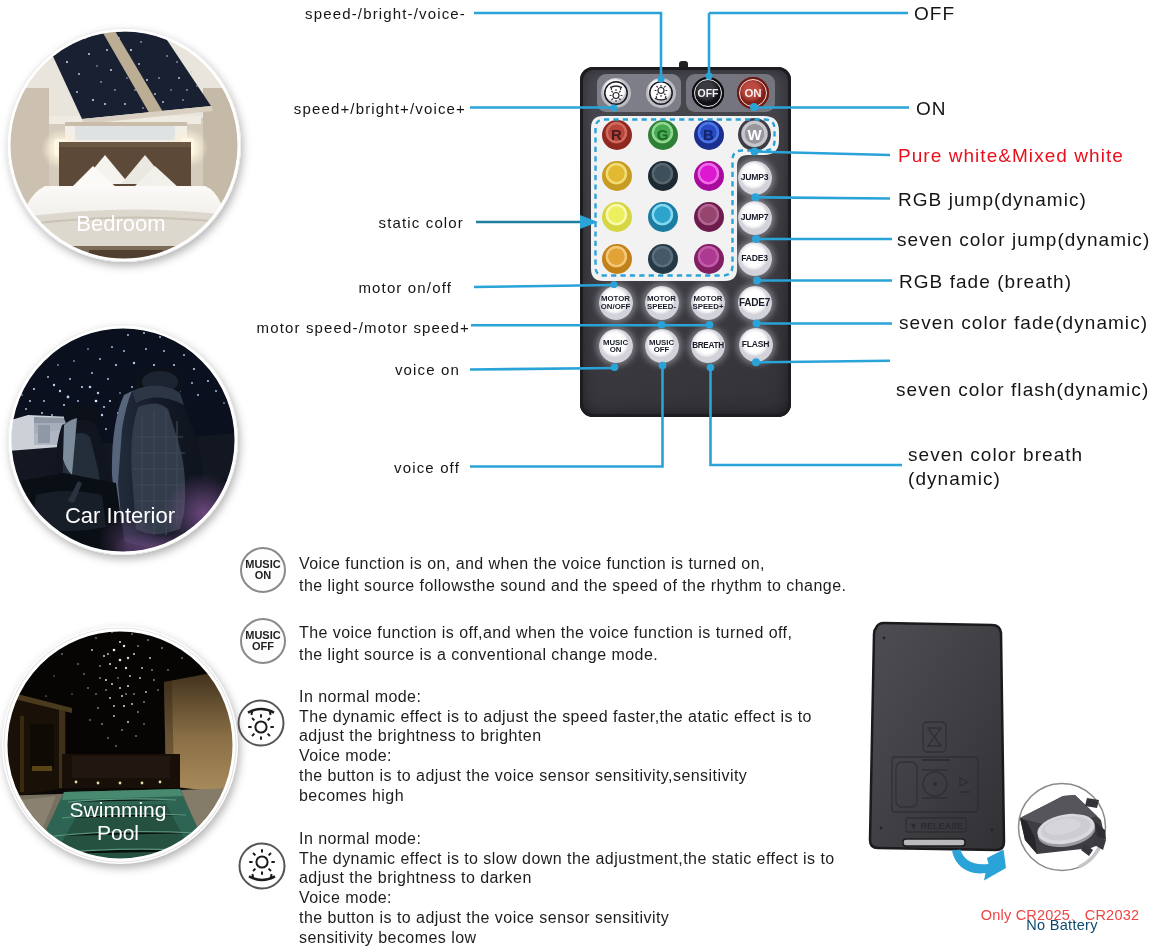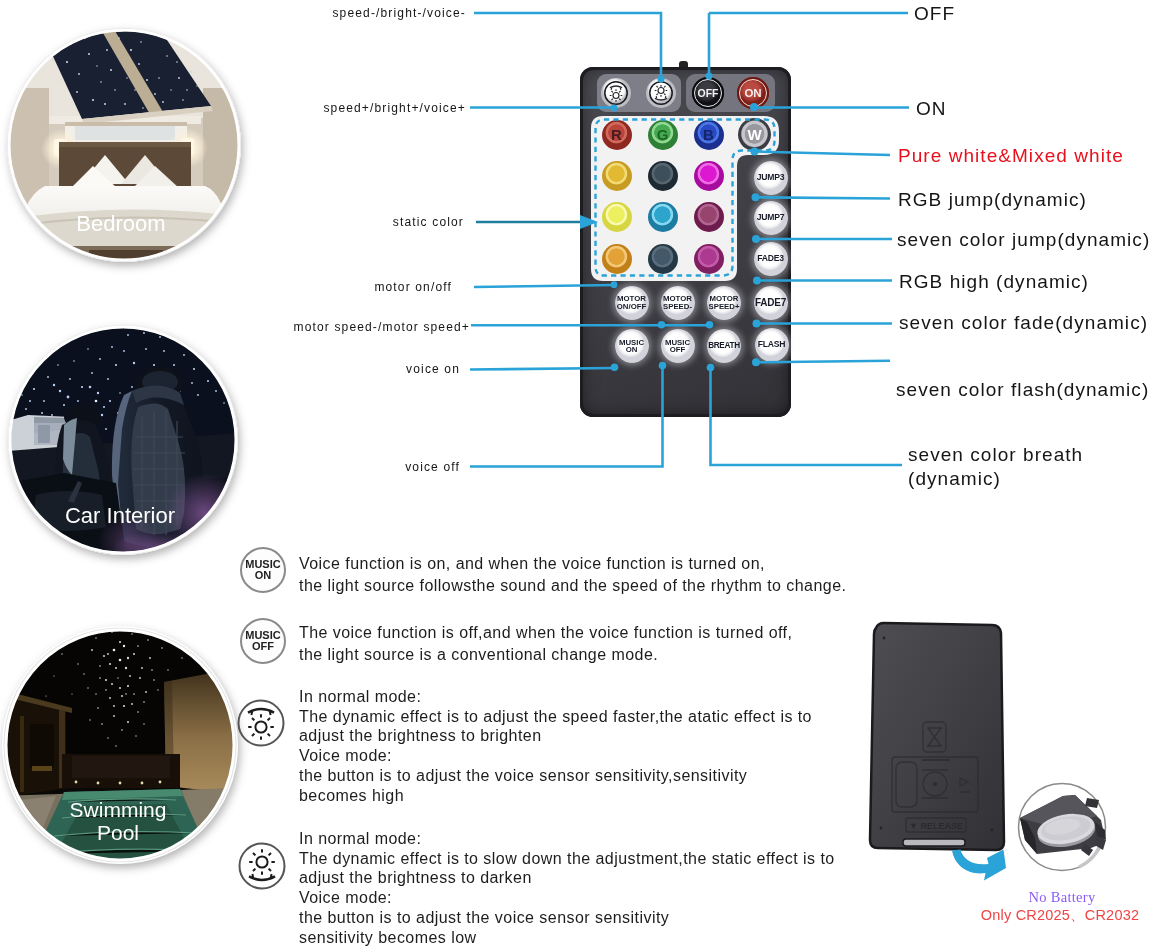--- a/index.html
+++ b/index.html
@@ -1,21 +1,21 @@
 <!DOCTYPE html>
 <html><head>
 <meta charset="utf-8">
 <style>
 html,body{margin:0;padding:0;}
 body{width:1153px;height:948px;position:relative;background:#fff;font-family:"Liberation Sans",sans-serif;overflow:hidden;-webkit-font-smoothing:antialiased;}
 .abs{position:absolute;}
-.lbl{position:absolute;font-size:12px;color:#151515;white-space:nowrap;line-height:1;letter-spacing:1.15px;}
+.lbl{position:absolute;font-size:15px;color:#151515;white-space:nowrap;line-height:1;letter-spacing:1.15px;}
 .rlbl{position:absolute;font-size:19px;color:#151515;white-space:nowrap;line-height:1;letter-spacing:1.05px;}
 .btn{position:absolute;border-radius:50%;display:flex;align-items:center;justify-content:center;text-align:center;}
-.wbtn{width:34px;height:34px;background:radial-gradient(circle closest-side at 46% 42%,#ffffff 0 68%,#f2f2f4 84%,#d2d2da 100%);box-shadow:0 0 6px 2.5px rgba(235,235,242,0.4);color:#181c28;font-weight:bold;font-size:7.8px;line-height:7.4px;margin-left:16px;}
+.wbtn{width:34px;height:34px;background:radial-gradient(circle closest-side at 46% 42%,#ffffff 0 68%,#f2f2f4 84%,#d2d2da 100%);box-shadow:0 0 6px 2.5px rgba(235,235,242,0.4);color:#181c28;font-weight:bold;font-size:7.8px;line-height:7.4px;}
 .cbtn{width:30px;height:30px;}
 .para{position:absolute;font-size:16px;line-height:19.7px;color:#1d1d1d;letter-spacing:0.45px;white-space:nowrap;}
 </style>
 </head>
 <body>
 
 <div id="circ-bedroom" class="abs" style="left:7px;top:28px;">
 <svg style="border-radius:50%;box-shadow:2px 4px 9px rgba(90,90,90,0.45);" width="234" height="234" viewBox="0 0 234 234">
 <defs>
 <clipPath id="cb">
@@ -444,21 +444,21 @@
 <div class="lbl" style="right:701px;top:287px;transform:translateY(-50%);">motor on/off</div>
 <div class="lbl" style="right:683px;top:327px;transform:translateY(-50%);">motor speed-/motor speed+</div>
 <div class="lbl" style="right:693px;top:369px;transform:translateY(-50%);">voice on</div>
 <div class="lbl" style="right:693px;top:467px;transform:translateY(-50%);">voice off</div>
 
 <div class="rlbl" style="left:914px;top:13px;transform:translateY(-50%);">OFF</div>
 <div class="rlbl" style="left:916px;top:108px;transform:translateY(-50%);">ON</div>
 <div class="rlbl" style="left:898px;top:155px;transform:translateY(-50%);color:#e8101c;">Pure white&amp;Mixed white</div>
 <div class="rlbl" style="left:898px;top:199px;transform:translateY(-50%);">RGB jump(dynamic)</div>
 <div class="rlbl" style="left:897px;top:239px;transform:translateY(-50%);">seven color jump(dynamic)</div>
-<div class="rlbl" style="left:899px;top:281px;transform:translateY(-50%);">RGB high (dynamic)</div>
+<div class="rlbl" style="left:899px;top:281px;transform:translateY(-50%);">RGB fade (breath)</div>
 <div class="rlbl" style="left:899px;top:322px;transform:translateY(-50%);">seven color fade(dynamic)</div>
 <div class="rlbl" style="left:896px;top:361px;transform:translateY(-50%);margin-top:28px;">seven color flash(dynamic)</div>
 <div class="rlbl" style="left:908px;top:454px;transform:translateY(-50%);">seven color breath</div>
 <div class="rlbl" style="left:908px;top:478px;transform:translateY(-50%);">(dynamic)</div>
 
 <div class="abs" style="left:240px;top:547px;width:42px;height:42px;border:2px solid #8a8a8a;border-radius:50%;background:#fdfdfd;display:flex;align-items:center;justify-content:center;text-align:center;font-weight:bold;font-size:11px;line-height:11px;color:#222;">MUSIC<br>ON</div>
 <div class="abs" style="left:240px;top:618px;width:42px;height:42px;border:2px solid #8a8a8a;border-radius:50%;background:#fdfdfd;display:flex;align-items:center;justify-content:center;text-align:center;font-weight:bold;font-size:11px;line-height:11px;color:#222;">MUSIC<br>OFF</div>
 
 <div class="para" style="left:299px;top:552.5px;line-height:22px;">Voice function is on, and when the voice function is turned on,<br>the light source followsthe sound and the speed of the rhythm to change.</div>
 <div class="para" style="left:299px;top:622px;line-height:22px;">The voice function is off,and when the voice function is turned off,<br>the light source is a conventional change mode.</div>
@@ -532,21 +532,21 @@
 <ellipse cx="49" cy="50" rx="29" ry="14.5" fill="#9a9aa0"></ellipse>
 <ellipse cx="49" cy="47" rx="29" ry="14.5" fill="#dadade"></ellipse>
 <ellipse cx="49" cy="46.4" rx="25" ry="11.5" fill="#ccccd2"></ellipse>
 <ellipse cx="46" cy="44" rx="18" ry="7.5" fill="#d6d6da"></ellipse>
 </g>
 <path d="M78 40 L88 48 L89 58 L80 54 Z" fill="#2e2e33"></path>
 <path d="M80 54 L89 58 L86 68 L76 62 Z" fill="#3a3a40"></path>
 <path d="M68 62 L76 68 L72 74 L64 68 Z" fill="#36363c"></path>
 </svg>
 </div>
-<div class="abs" style="left:1062px;top:897px;transform:translate(-50%,-50%);font-size:14.5px;color:#8b5cf6;letter-spacing:0.3px;white-space:nowrap;font-family:Liberation Serif, serif;">No Battery</div>
+<div class="abs" style="left:1062px;top:925px;transform:translate(-50%,-50%);font-size:14.5px;color:#0c4a6e;letter-spacing:0.3px;white-space:nowrap;">No Battery</div>
 <div class="abs" style="left:1060px;top:915px;transform:translate(-50%,-50%);font-size:14.5px;color:#ef4444;letter-spacing:0.2px;white-space:nowrap;">Only CR2025、CR2032</div>
 
 <svg class="abs" style="left:0;top:0;z-index:50;pointer-events:none;" width="1153" height="948" viewBox="0 0 1153 948" fill="none">
   <g stroke="#2aa3d8" stroke-width="2.6">
 
     <path d="M474 13 H661 V78"></path>
 
     <path d="M709 13 H908 M709 13 V75"></path>
 
     <path d="M470 107.5 H612"></path>

